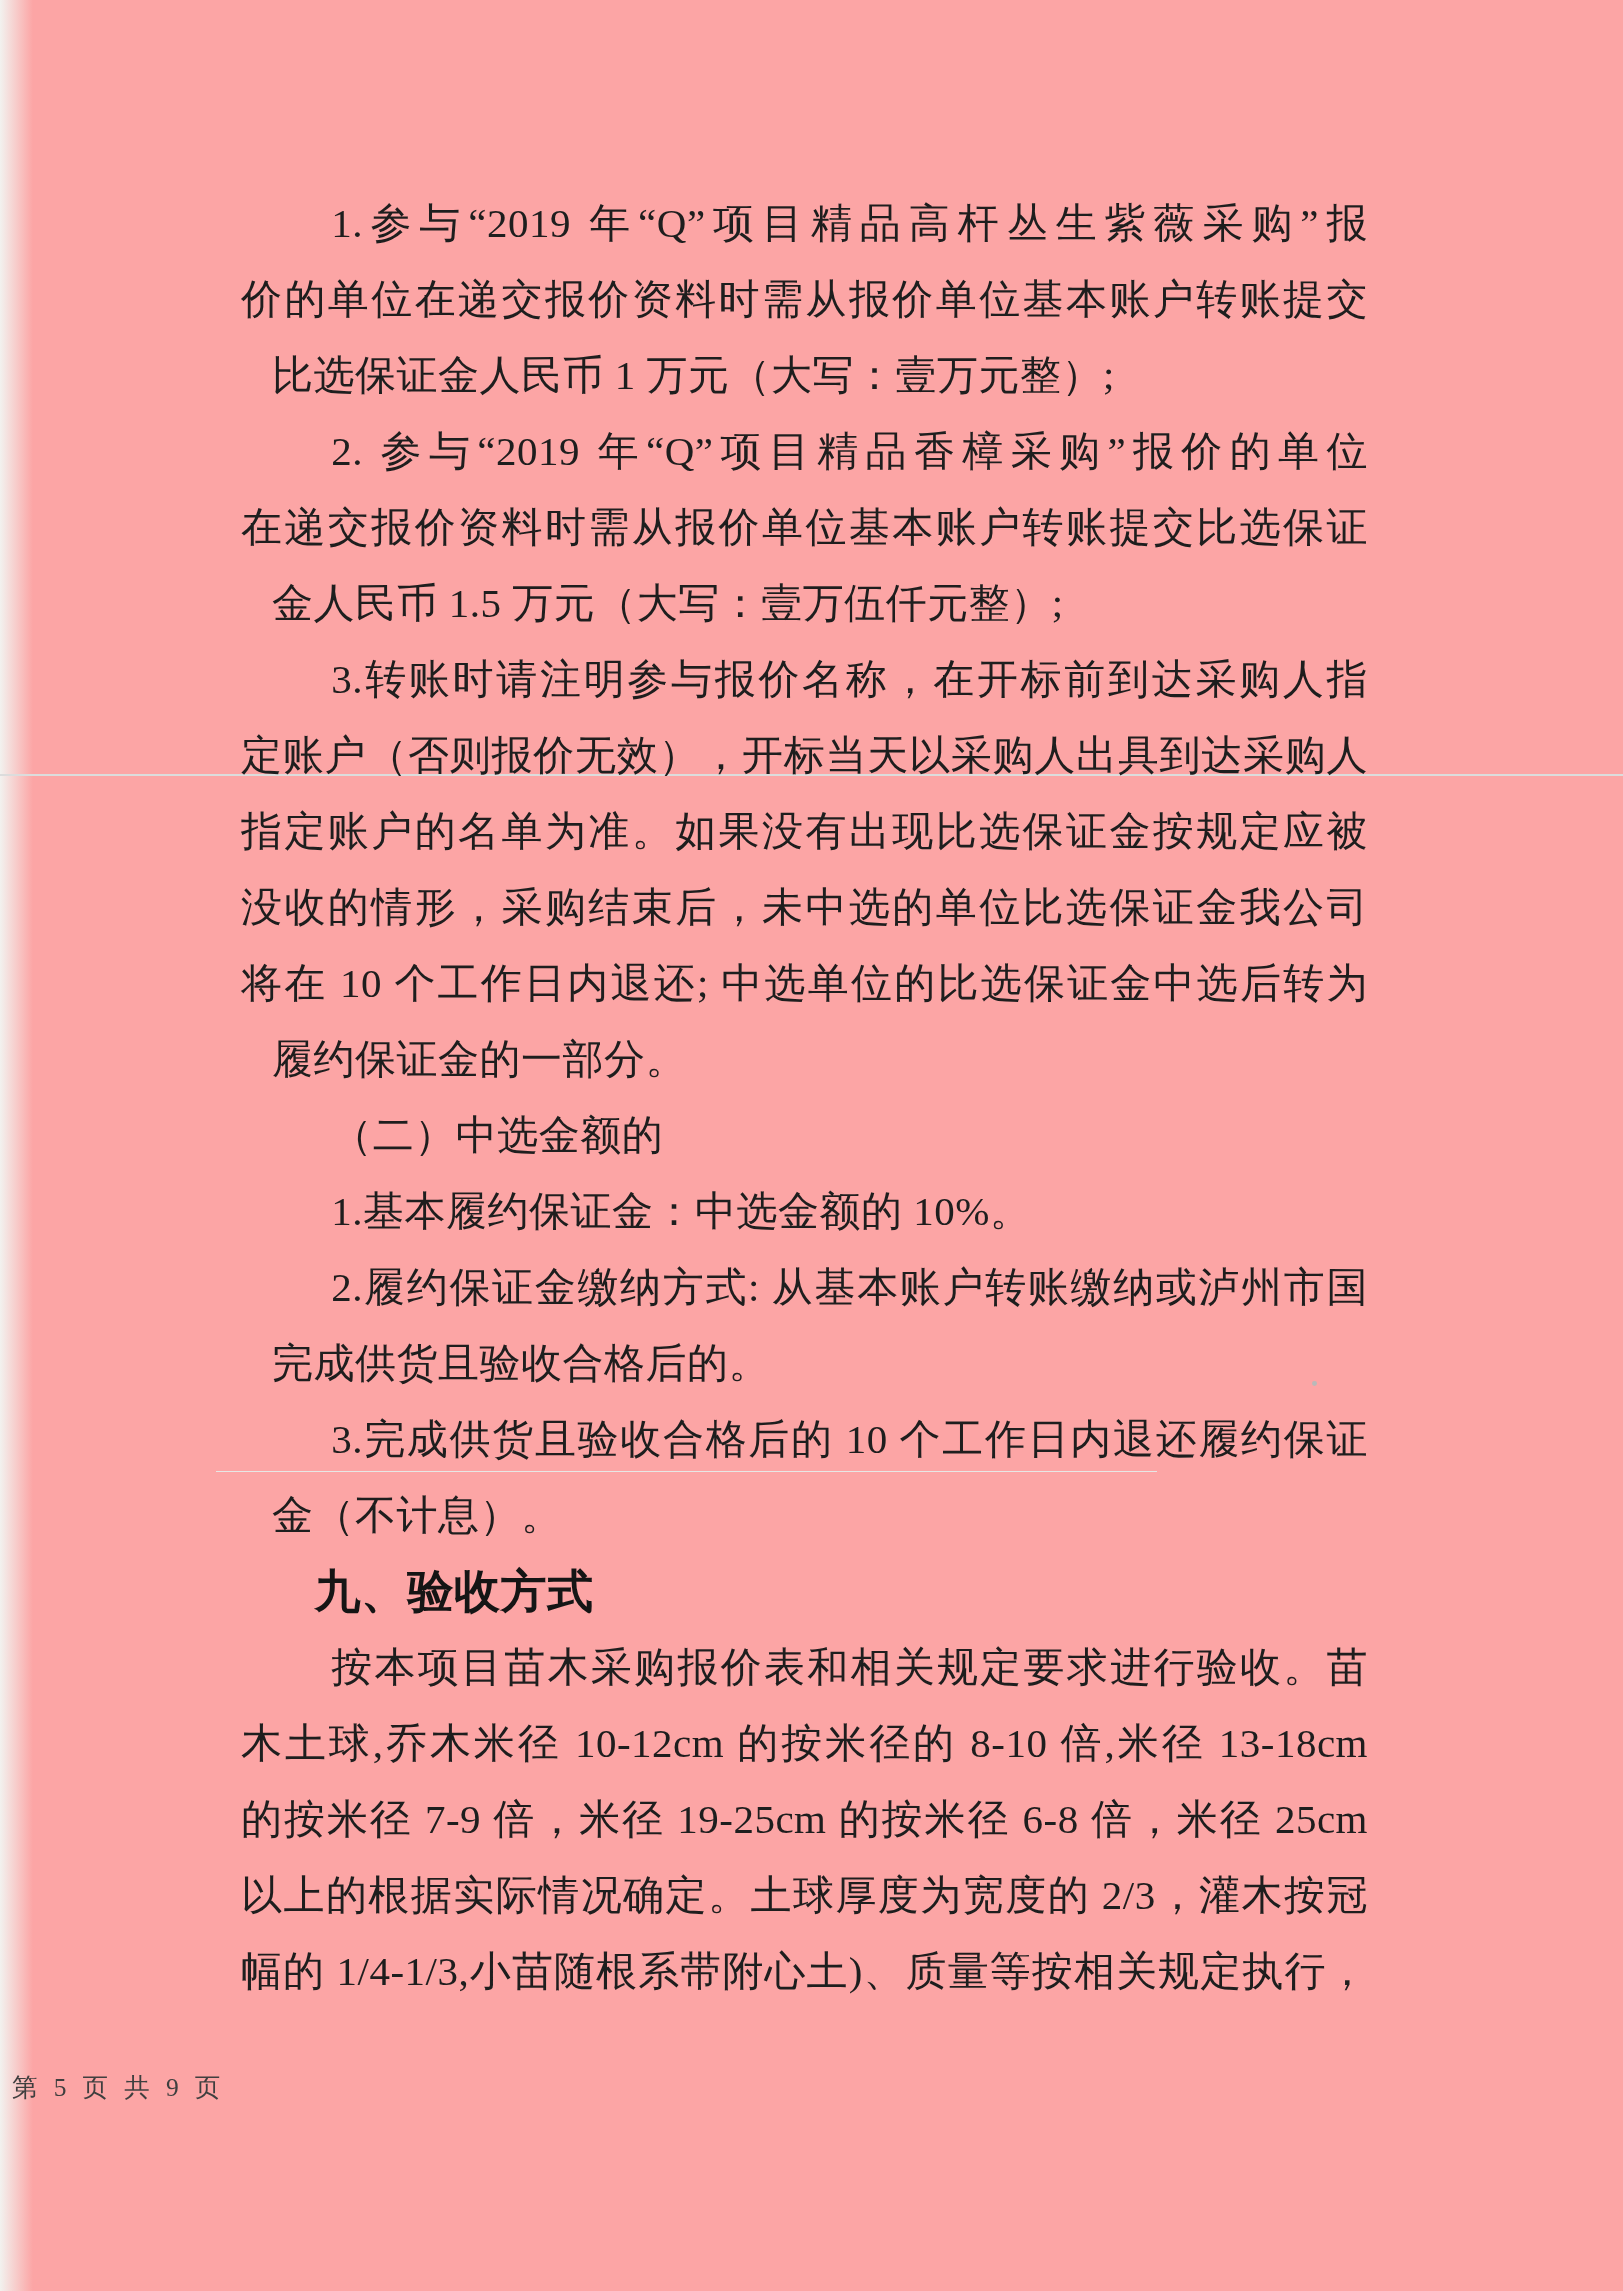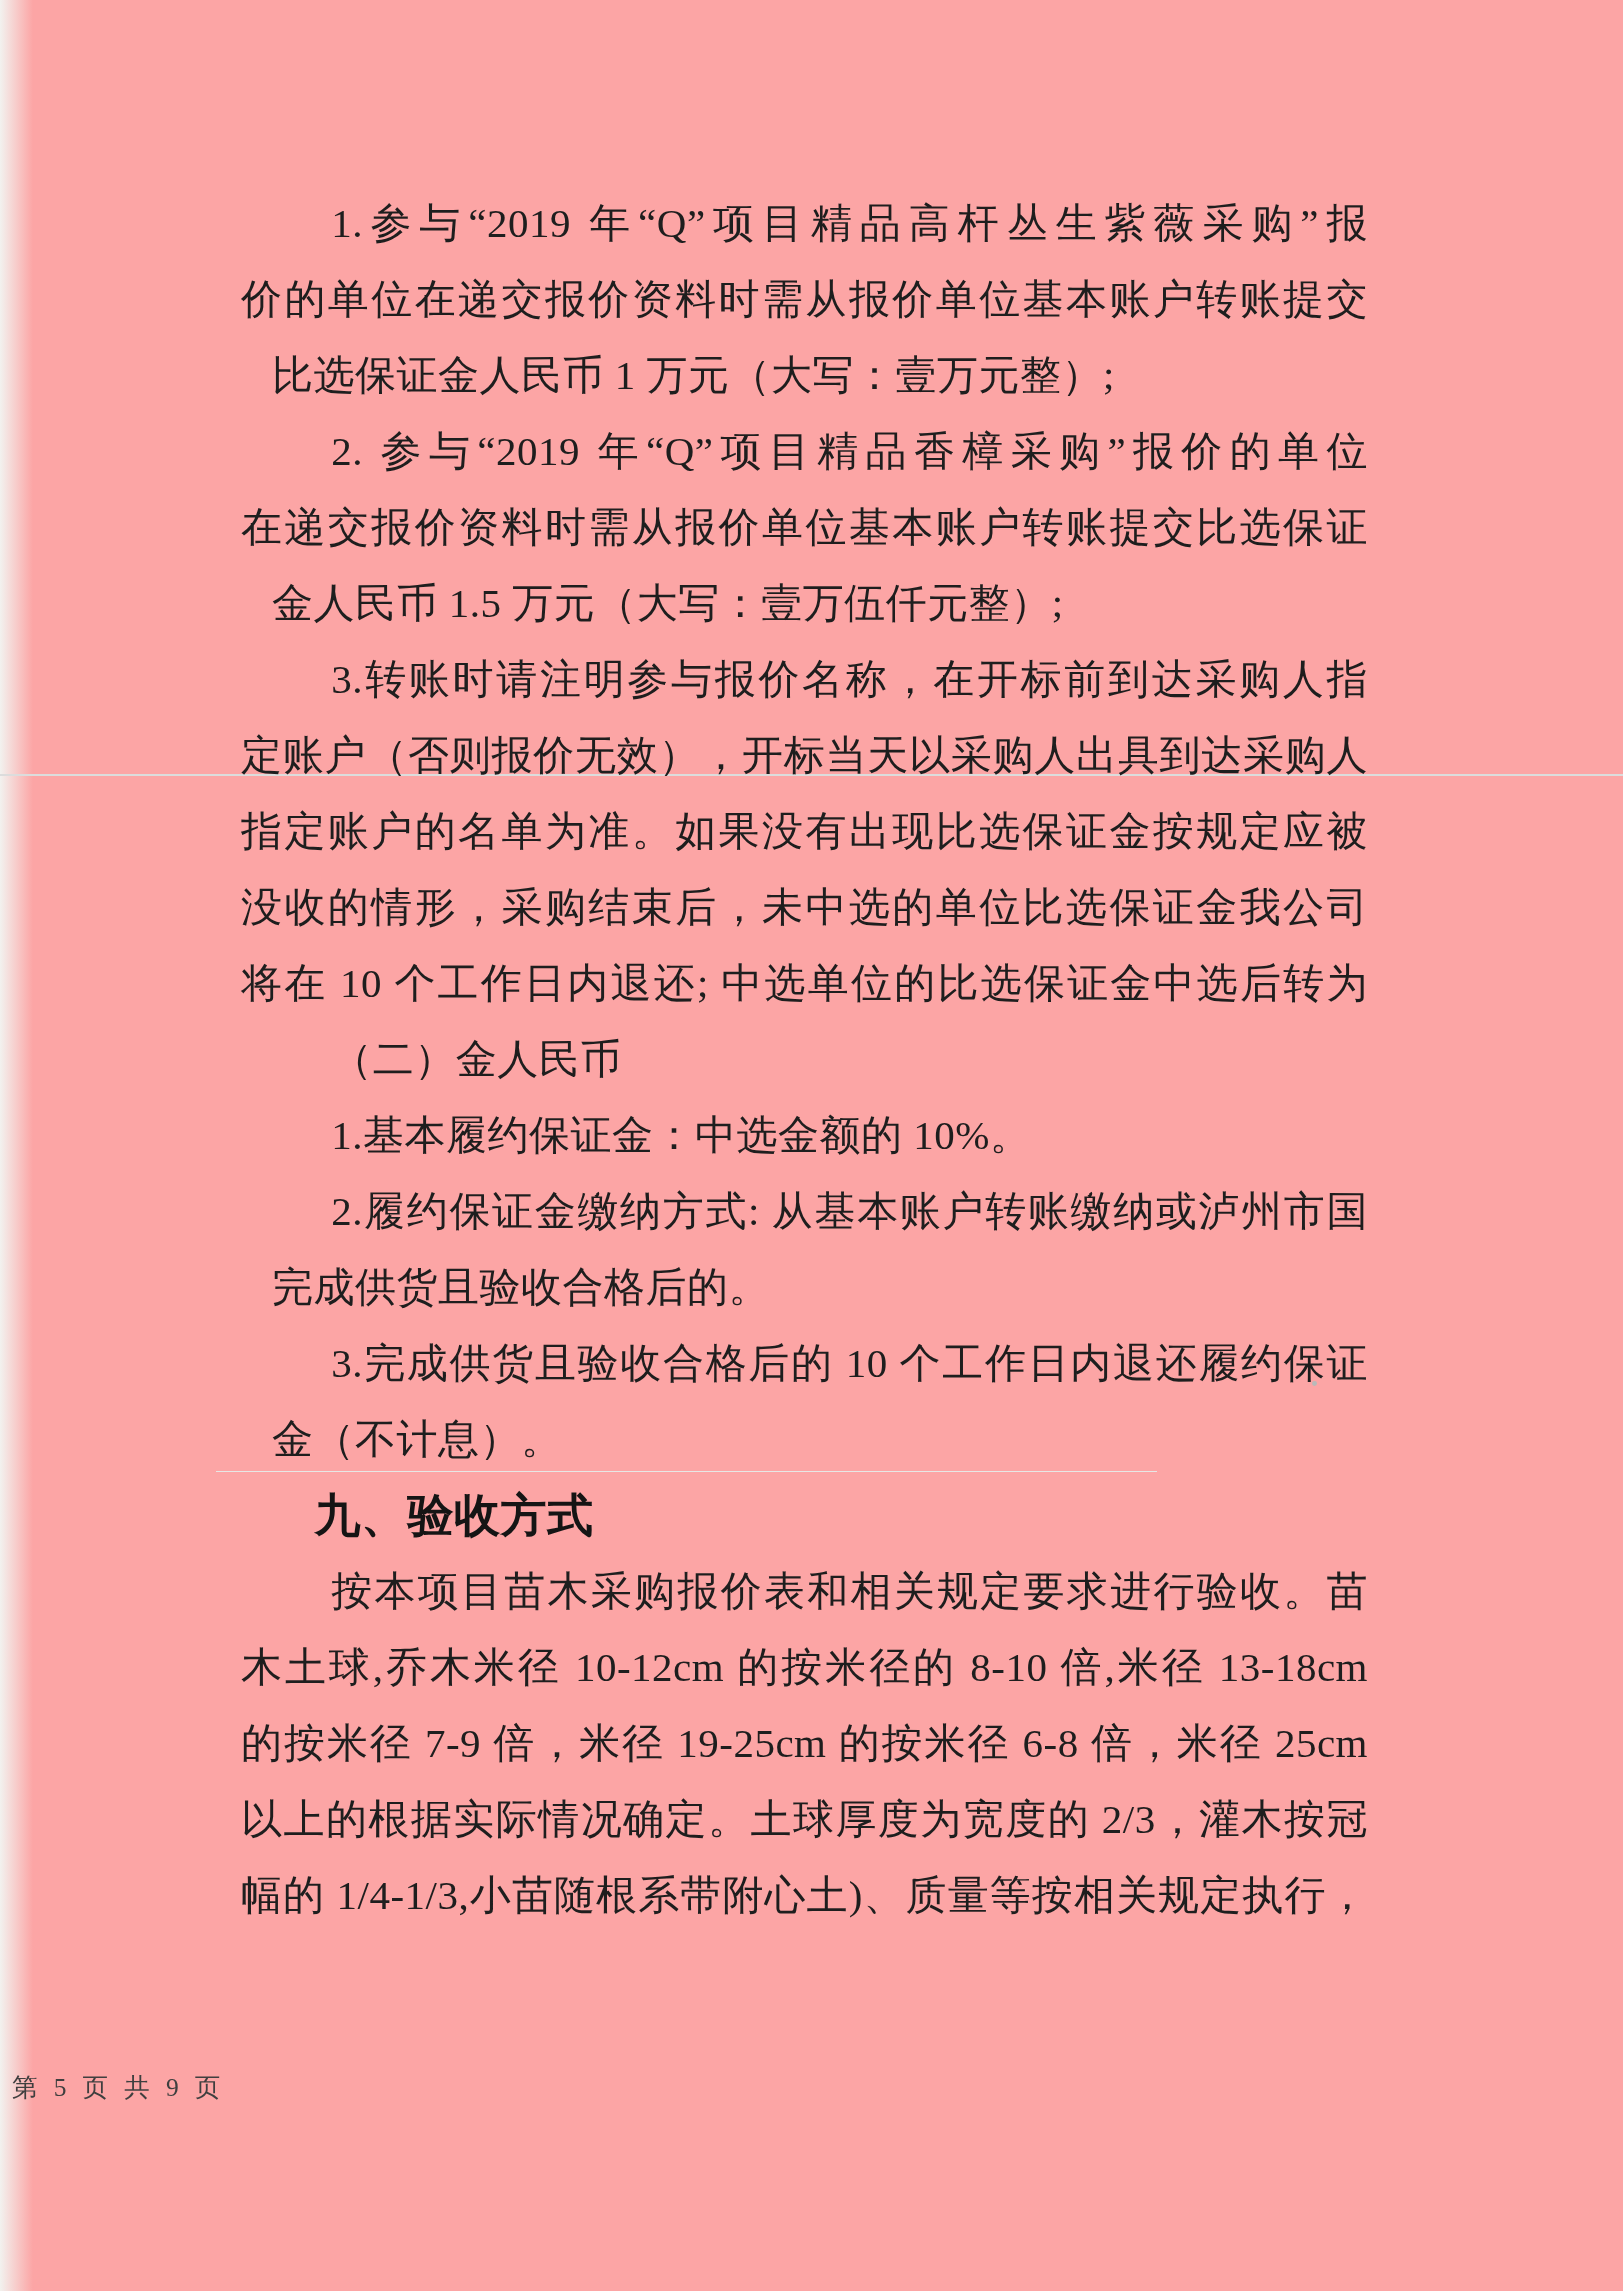--- a/index.html
+++ b/index.html
@@ -103,21 +103,22 @@
       <div class="line full">价的单位在递交报价资料时需从报价单位基本账户转账提交</div>
       <div class="line last">比选保证金人民币 1 万元（大写：壹万元整）;</div>
       <div class="line first full">2. 参与“2019 年“Q”项目精品香樟采购”报价的单位</div>
       <div class="line full">在递交报价资料时需从报价单位基本账户转账提交比选保证</div>
       <div class="line last">金人民币 1.5 万元（大写：壹万伍仟元整）;</div>
       <div class="line first full">3.转账时请注明参与报价名称，在开标前到达采购人指</div>
       <div class="line full">定账户（否则报价无效），开标当天以采购人出具到达采购人</div>
       <div class="line full">指定账户的名单为准。如果没有出现比选保证金按规定应被</div>
       <div class="line full">没收的情形，采购结束后，未中选的单位比选保证金我公司</div>
       <div class="line full">将在 10 个工作日内退还; 中选单位的比选保证金中选后转为</div>
-      <div class="line first">（二）金人民币</div>
+      <div class="line last">履约保证金的一部分。</div>
+      <div class="line first">（二）中选金额的</div>
       <div class="line first">1.基本履约保证金：中选金额的 10%。</div>
       <div class="line first full">2.履约保证金缴纳方式: 从基本账户转账缴纳或泸州市国</div>
       <div class="line last">完成供货且验收合格后的。</div>
       <div class="line first full">3.完成供货且验收合格后的 10 个工作日内退还履约保证</div>
       <div class="line last">金（不计息）。</div>
       <div class="line heading">九、验收方式</div>
       <div class="line first full">按本项目苗木采购报价表和相关规定要求进行验收。苗</div>
       <div class="line full">木土球,乔木米径 10-12cm 的按米径的 8-10 倍,米径 13-18cm</div>
       <div class="line full">的按米径 7-9 倍，米径 19-25cm 的按米径 6-8 倍，米径 25cm</div>
       <div class="line full">以上的根据实际情况确定。土球厚度为宽度的 2/3，灌木按冠</div>

